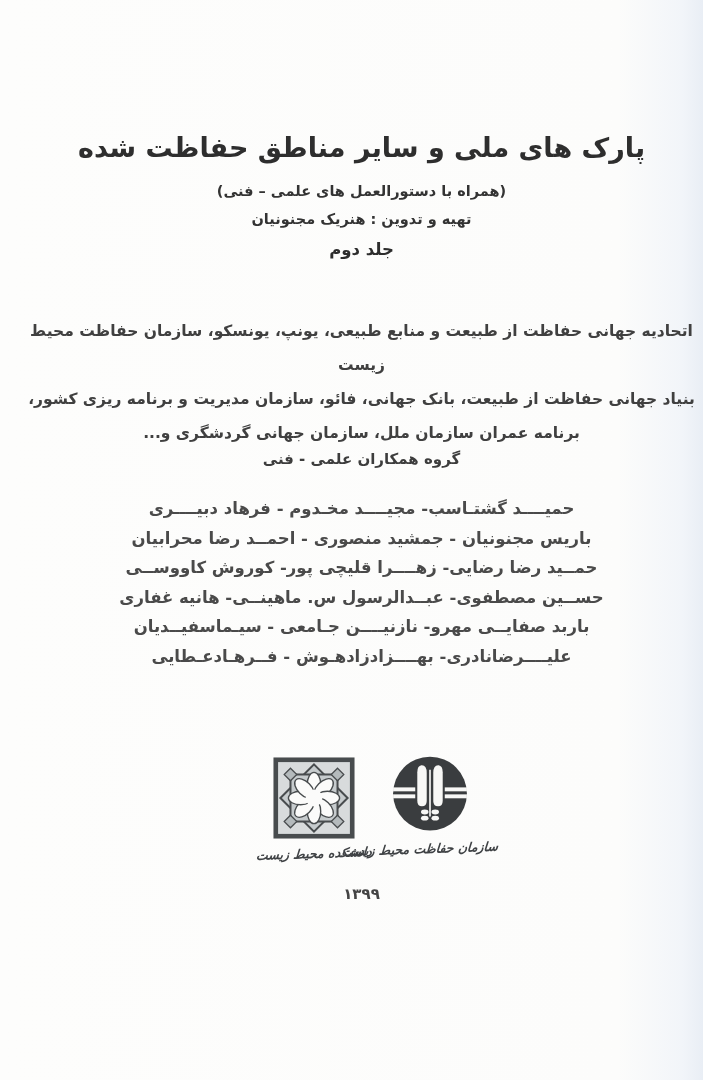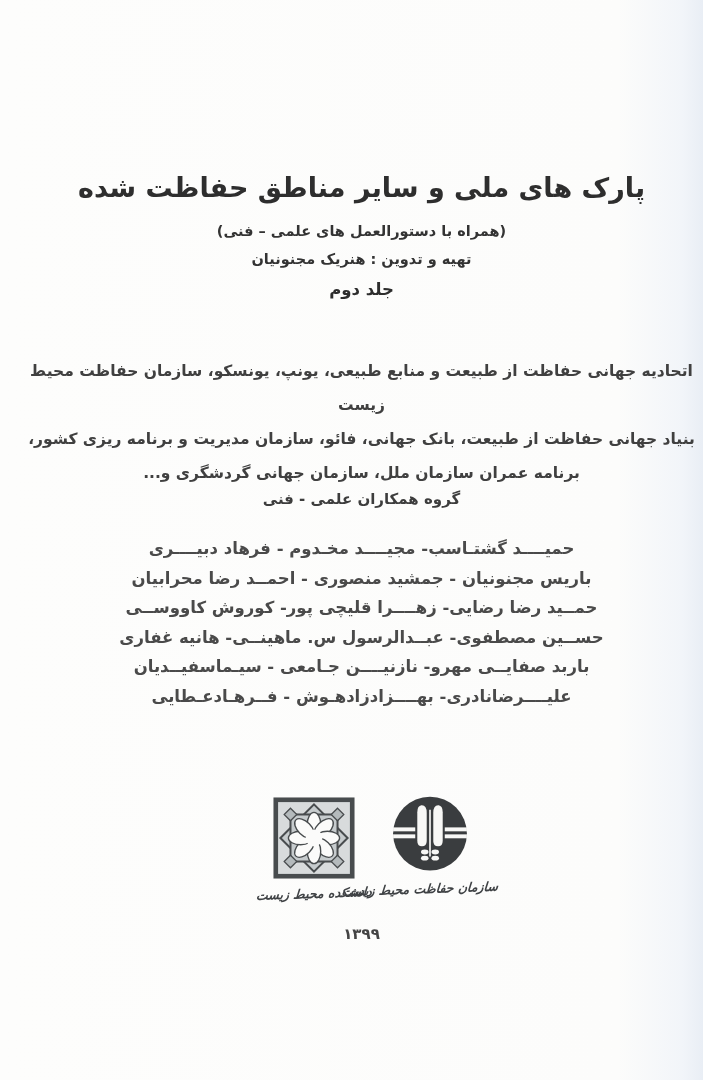--- a/index.html
+++ b/index.html
@@ -1,21 +1,21 @@
 <!DOCTYPE html>
 <html lang="fa"><head>
 <meta charset="utf-8">
 <style>
   html,body{margin:0;padding:0;}
   body{
     width:703px;height:1080px;overflow:hidden;
     background:linear-gradient(90deg,#fdfdfc 0%,#fcfcfb 88%,#f2f5f9 97%,#e9eef5 100%);
     font-family:"DejaVu Sans",sans-serif;
   }
-  .page{position:relative;width:703px;height:936px;direction:rtl;margin-top:40px;}
+  .page{position:relative;width:703px;height:936px;direction:rtl;}
   .content{position:absolute;inset:0;transform:translateX(10px);}
   .tline{position:absolute;left:0;right:0;text-align:center;color:#2e2e2e;white-space:nowrap;}
   .title{top:132px;font-size:27px;font-weight:bold;letter-spacing:0;}
   .subtitle{top:183px;font-size:14.5px;font-weight:bold;color:#333;}
   .compiler{top:211px;font-size:14.5px;font-weight:bold;color:#333;}
   .volume{top:240px;font-size:16.5px;font-weight:bold;color:#2d2d2d;}
   .orgs{position:absolute;left:0;right:0;top:314px;text-align:center;
         font-size:15.5px;line-height:34px;font-weight:bold;color:#404040;}
   .group-heading{top:450px;font-size:15px;font-weight:bold;color:#3d3d3d;}
   .names{position:absolute;left:0;right:0;top:494px;text-align:center;

